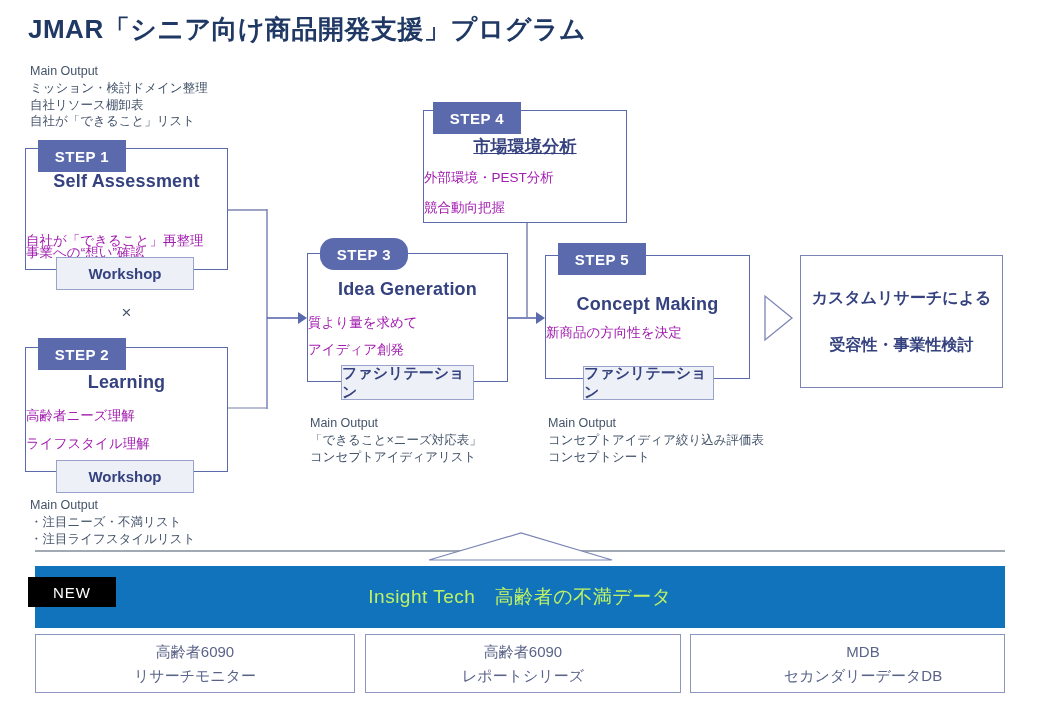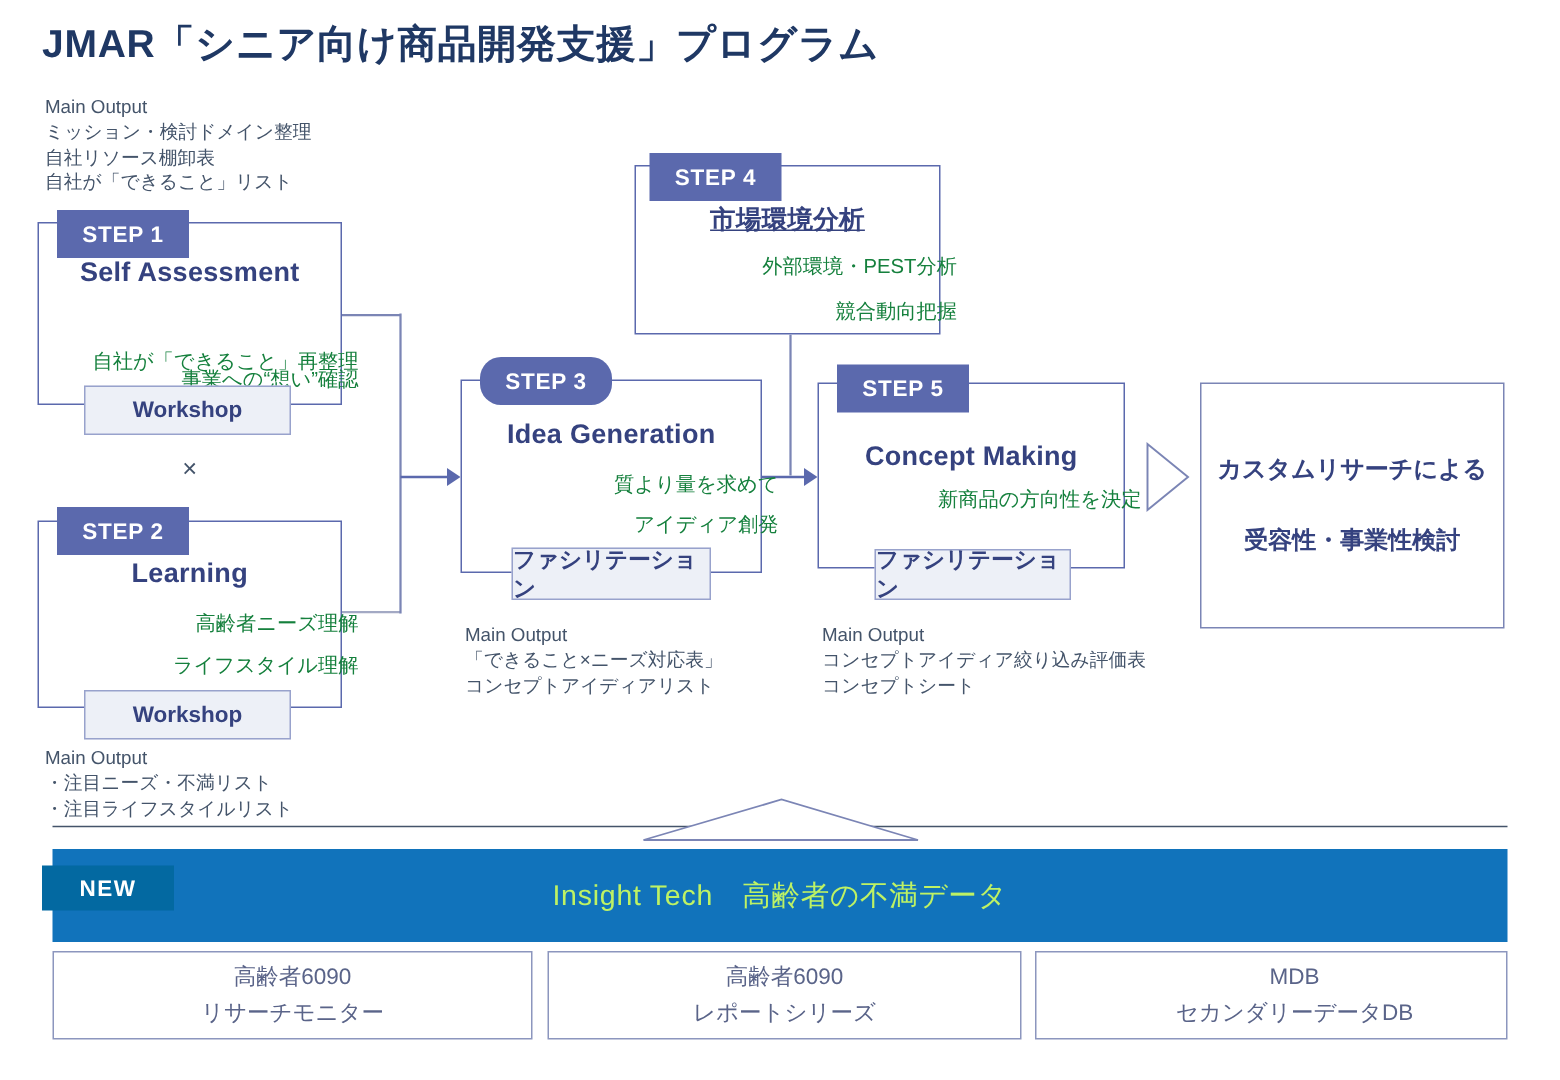--- a/index.html
+++ b/index.html
@@ -23,50 +23,50 @@
     font-weight:bold; font-size:15px;
     display:flex; align-items:center; justify-content:center;
     width:88px; height:32px; letter-spacing:0.5px;
   }
   .step-title {
     position:absolute; left:0; width:100%; text-align:center;
     font-weight:bold; font-size:18px; color:#35427f; letter-spacing:0.2px;
   }
   .step-title-jp { font-size:17px;text-decoration:underline; }
   .step-line {
-    position:absolute; left:12px; width:100%; text-align:right;
-    font-size:13.5px; color:#15803d;
+    position:absolute; left:0; width:100%; text-align:left;
+    font-size:13.5px; color:#a21caf;
   }
   .tag-btn {
     position:absolute; background:#edf0f7; border:1.4px solid #98a2cc;
     color:#35427f; font-weight:bold; font-size:15px; box-sizing:border-box;
     display:flex; align-items:center; justify-content:center;
   }
   .output-block {
     position:absolute; color:#44546a; font-size:12.5px; line-height:1.34;
   }
   .multiply {
     position:absolute; left:25px; top:303px; width:203px; text-align:center;
     color:#44546a; font-size:17px;
   }
   .final-box {
-    position:absolute; left:800px; top:255px; width:203px; height:164px;
+    position:absolute; left:800px; top:255px; width:203px; height:133px;
     border:1.4px solid #7b85b5; box-sizing:border-box; background:#fff;
     display:flex; flex-direction:column; justify-content:center; align-items:center;
     gap:26px;
   }
   .final-line { font-weight:bold; font-size:16px; color:#35427f; }
   .banner {
     position:absolute; left:35px; top:566px; width:970px; height:62px;
     background:#1173bb; display:flex; align-items:center; justify-content:center;
   }
   .banner-text { color:#bef264; font-size:19px; letter-spacing:0.5px; }
   .badge {
     position:absolute; left:28px; top:577px; width:88px; height:30px;
-    background:#0369a1; color:#ffffff; font-weight:bold; font-size:15px;
+    background:#000000; color:#ffffff; font-weight:normal; font-size:15px;
     display:flex; align-items:center; justify-content:center; letter-spacing:1px;
   }
   .db-box {
     position:absolute; top:634px; height:59px; background:#fff;
     border:1.3px solid #8c96be; box-sizing:border-box;
     display:flex; flex-direction:column; justify-content:center;
     text-align:center; font-size:15px; color:#5a6489; line-height:1.55;
   }
 </style>
 </head>

